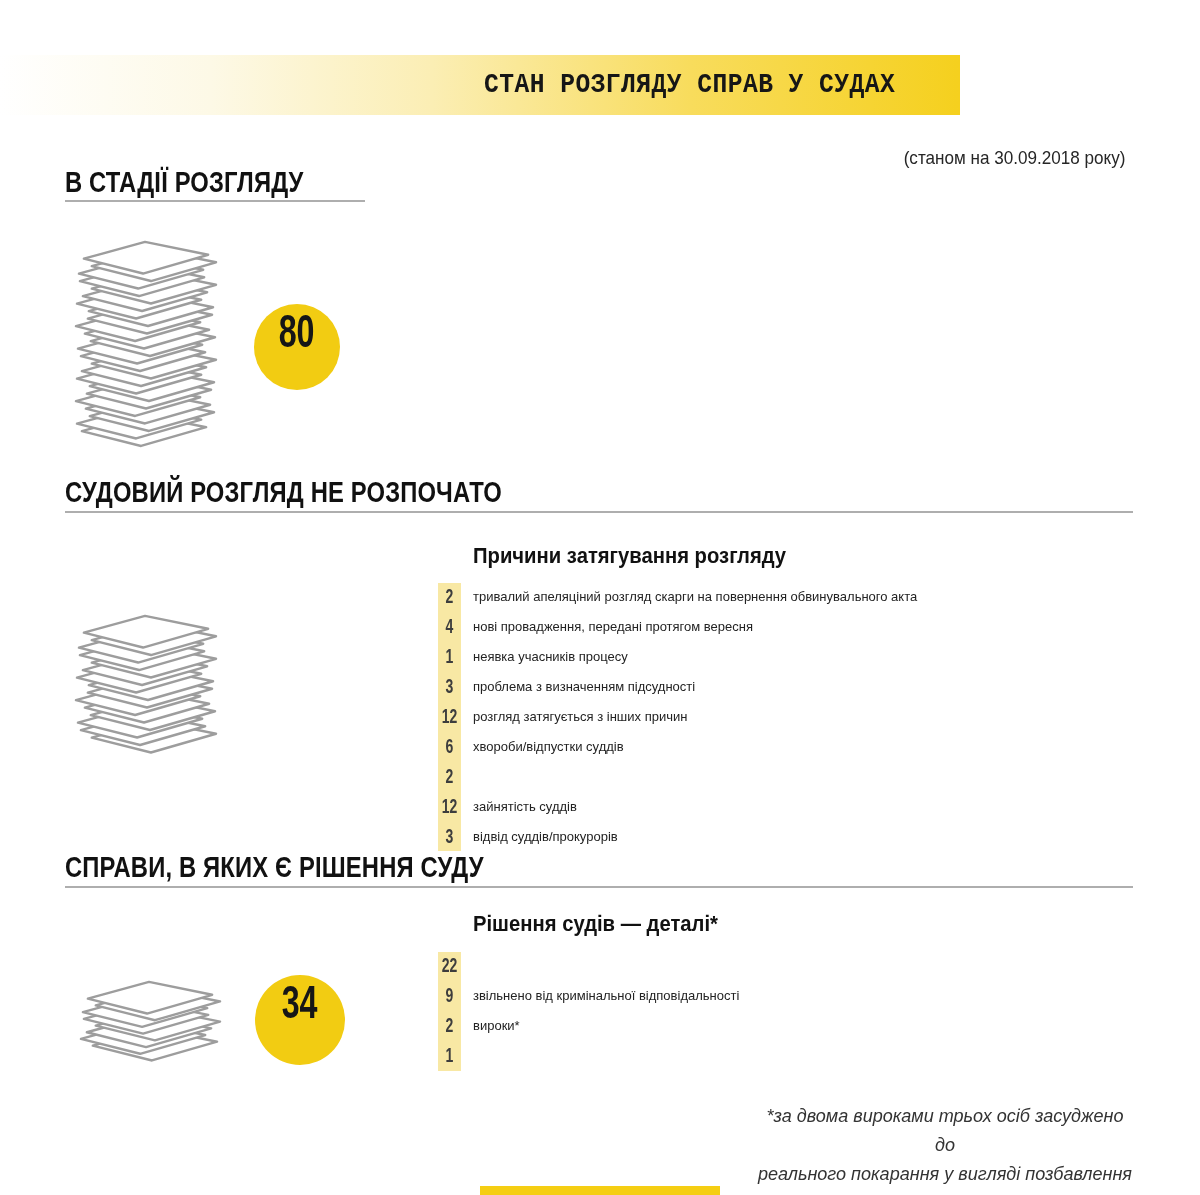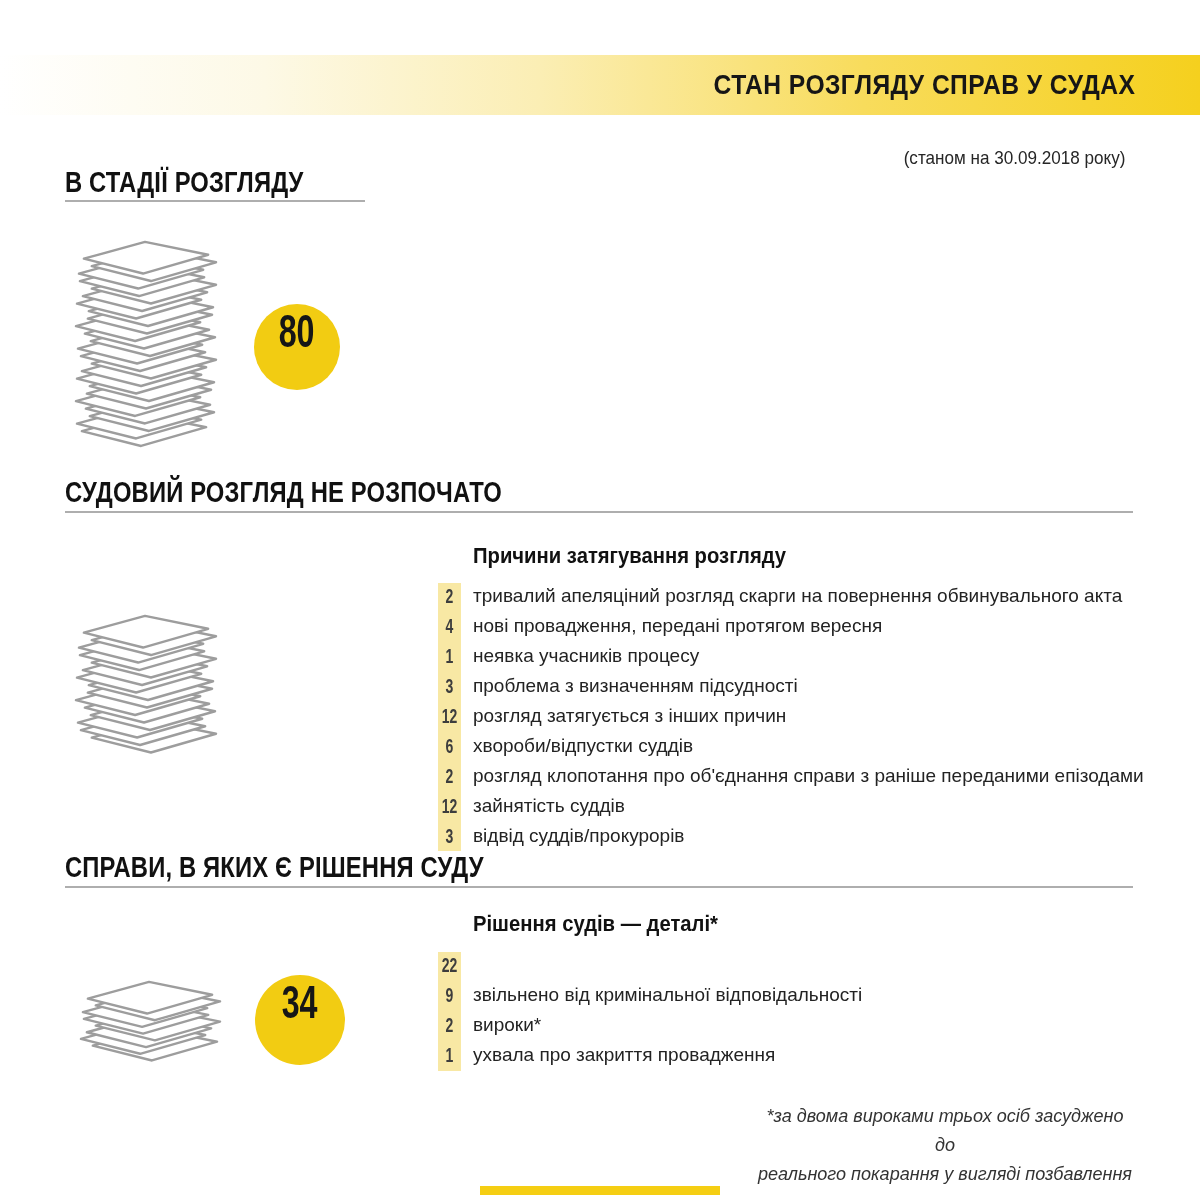--- a/index.html
+++ b/index.html
@@ -3,22 +3,23 @@
 <meta charset="utf-8">
 <title>Стан розгляду справ у судах</title>
 <style>
   html,body{margin:0;padding:0;background:#ffffff;}
   .canvas{
     position:relative;width:1200px;height:1195px;background:#ffffff;overflow:hidden;
     font-family:"Liberation Sans","DejaVu Sans",sans-serif;color:#1a1a1a;
   }
   
   .banner{
-    position:absolute;left:0;top:55px;width:1200px;height:60px;
+    position:absolute;left:0;top:55px;width:960px;height:60px;
     background:linear-gradient(90deg,#ffffff 0%,#fdf9e6 22%,#fbeeb4 45%,#f8dc5c 72%,#f5d01e 100%);
+    font-family:Liberation Mono, monospace;
   }
   .banner-title{
     position:absolute;right:65px;top:0;height:60px;line-height:60px;
     font-size:28px;font-weight:700;color:#161616;letter-spacing:.5px;
     transform:scaleX(.88);transform-origin:100% 50%;white-space:nowrap;
   }
   .date-note{
     position:absolute;right:75px;top:147px;font-size:19px;color:#262626;
     transform:scaleX(.9);transform-origin:100% 50%;white-space:nowrap;
   }
@@ -59,21 +60,21 @@
   .dlist{position:absolute;left:438px;}
   .dlist1{top:581px;} .dlist2{top:950px;}
   .strip{position:absolute;left:0;top:2px;width:23px;background:#f8e8a4;}
   .strip1{height:268px;} .strip2{height:119px;}
   .rows{position:relative;}
   .row{display:flex;height:30px;align-items:center;}
   .row .num{
     width:23px;text-align:center;font-weight:700;font-size:20px;color:#3d3d3d;
     transform:scaleX(.7);transform-origin:50% 50%;
   }
-  .row .lbl{margin-left:12px;font-size:19px;color:#232323;white-space:nowrap;}
+  .row .lbl{margin-left:12px;font-size:13px;color:#232323;white-space:nowrap;}
   
   .footnote{
     position:absolute;left:745px;top:1101px;width:400px;text-align:center;
     font-style:italic;font-size:19px;line-height:29px;color:#333;
     transform:scaleX(.95);transform-origin:50% 0;
   }
   .bottom-bar{position:absolute;left:480px;top:1186px;width:240px;height:9px;background:#f5ce13;}
 </style>
 </head>
 <body>
@@ -160,21 +161,20 @@
       <div class="row">
         <span class="num">12</span>
         <span class="lbl">розгляд затягується з інших причин</span>
       </div>
       <div class="row">
         <span class="num">6</span>
         <span class="lbl">хвороби/відпустки суддів</span>
       </div>
       <div class="row">
         <span class="num">2</span>
-        <span class="lbl">розгляд клопотання про об'єднання справи з раніше переданими епізодами</span>
       </div>
       <div class="row">
         <span class="num">12</span>
         <span class="lbl">зайнятість суддів</span>
       </div>
       <div class="row">
         <span class="num">3</span>
         <span class="lbl">відвід суддів/прокурорів</span>
       </div>
     </div>
@@ -206,21 +206,20 @@
       <div class="row">
         <span class="num">9</span>
         <span class="lbl">звільнено від кримінальної відповідальності</span>
       </div>
       <div class="row">
         <span class="num">2</span>
         <span class="lbl">вироки*</span>
       </div>
       <div class="row">
         <span class="num">1</span>
-        <span class="lbl">ухвала про закриття провадження</span>
       </div>
     </div>
   </div>
 
   <div class="footnote">
     <div>*за двома вироками трьох осіб засуджено до</div>
     <div>реального покарання у вигляді позбавлення волі</div>
   </div>
 
   <div class="bottom-bar"></div>

